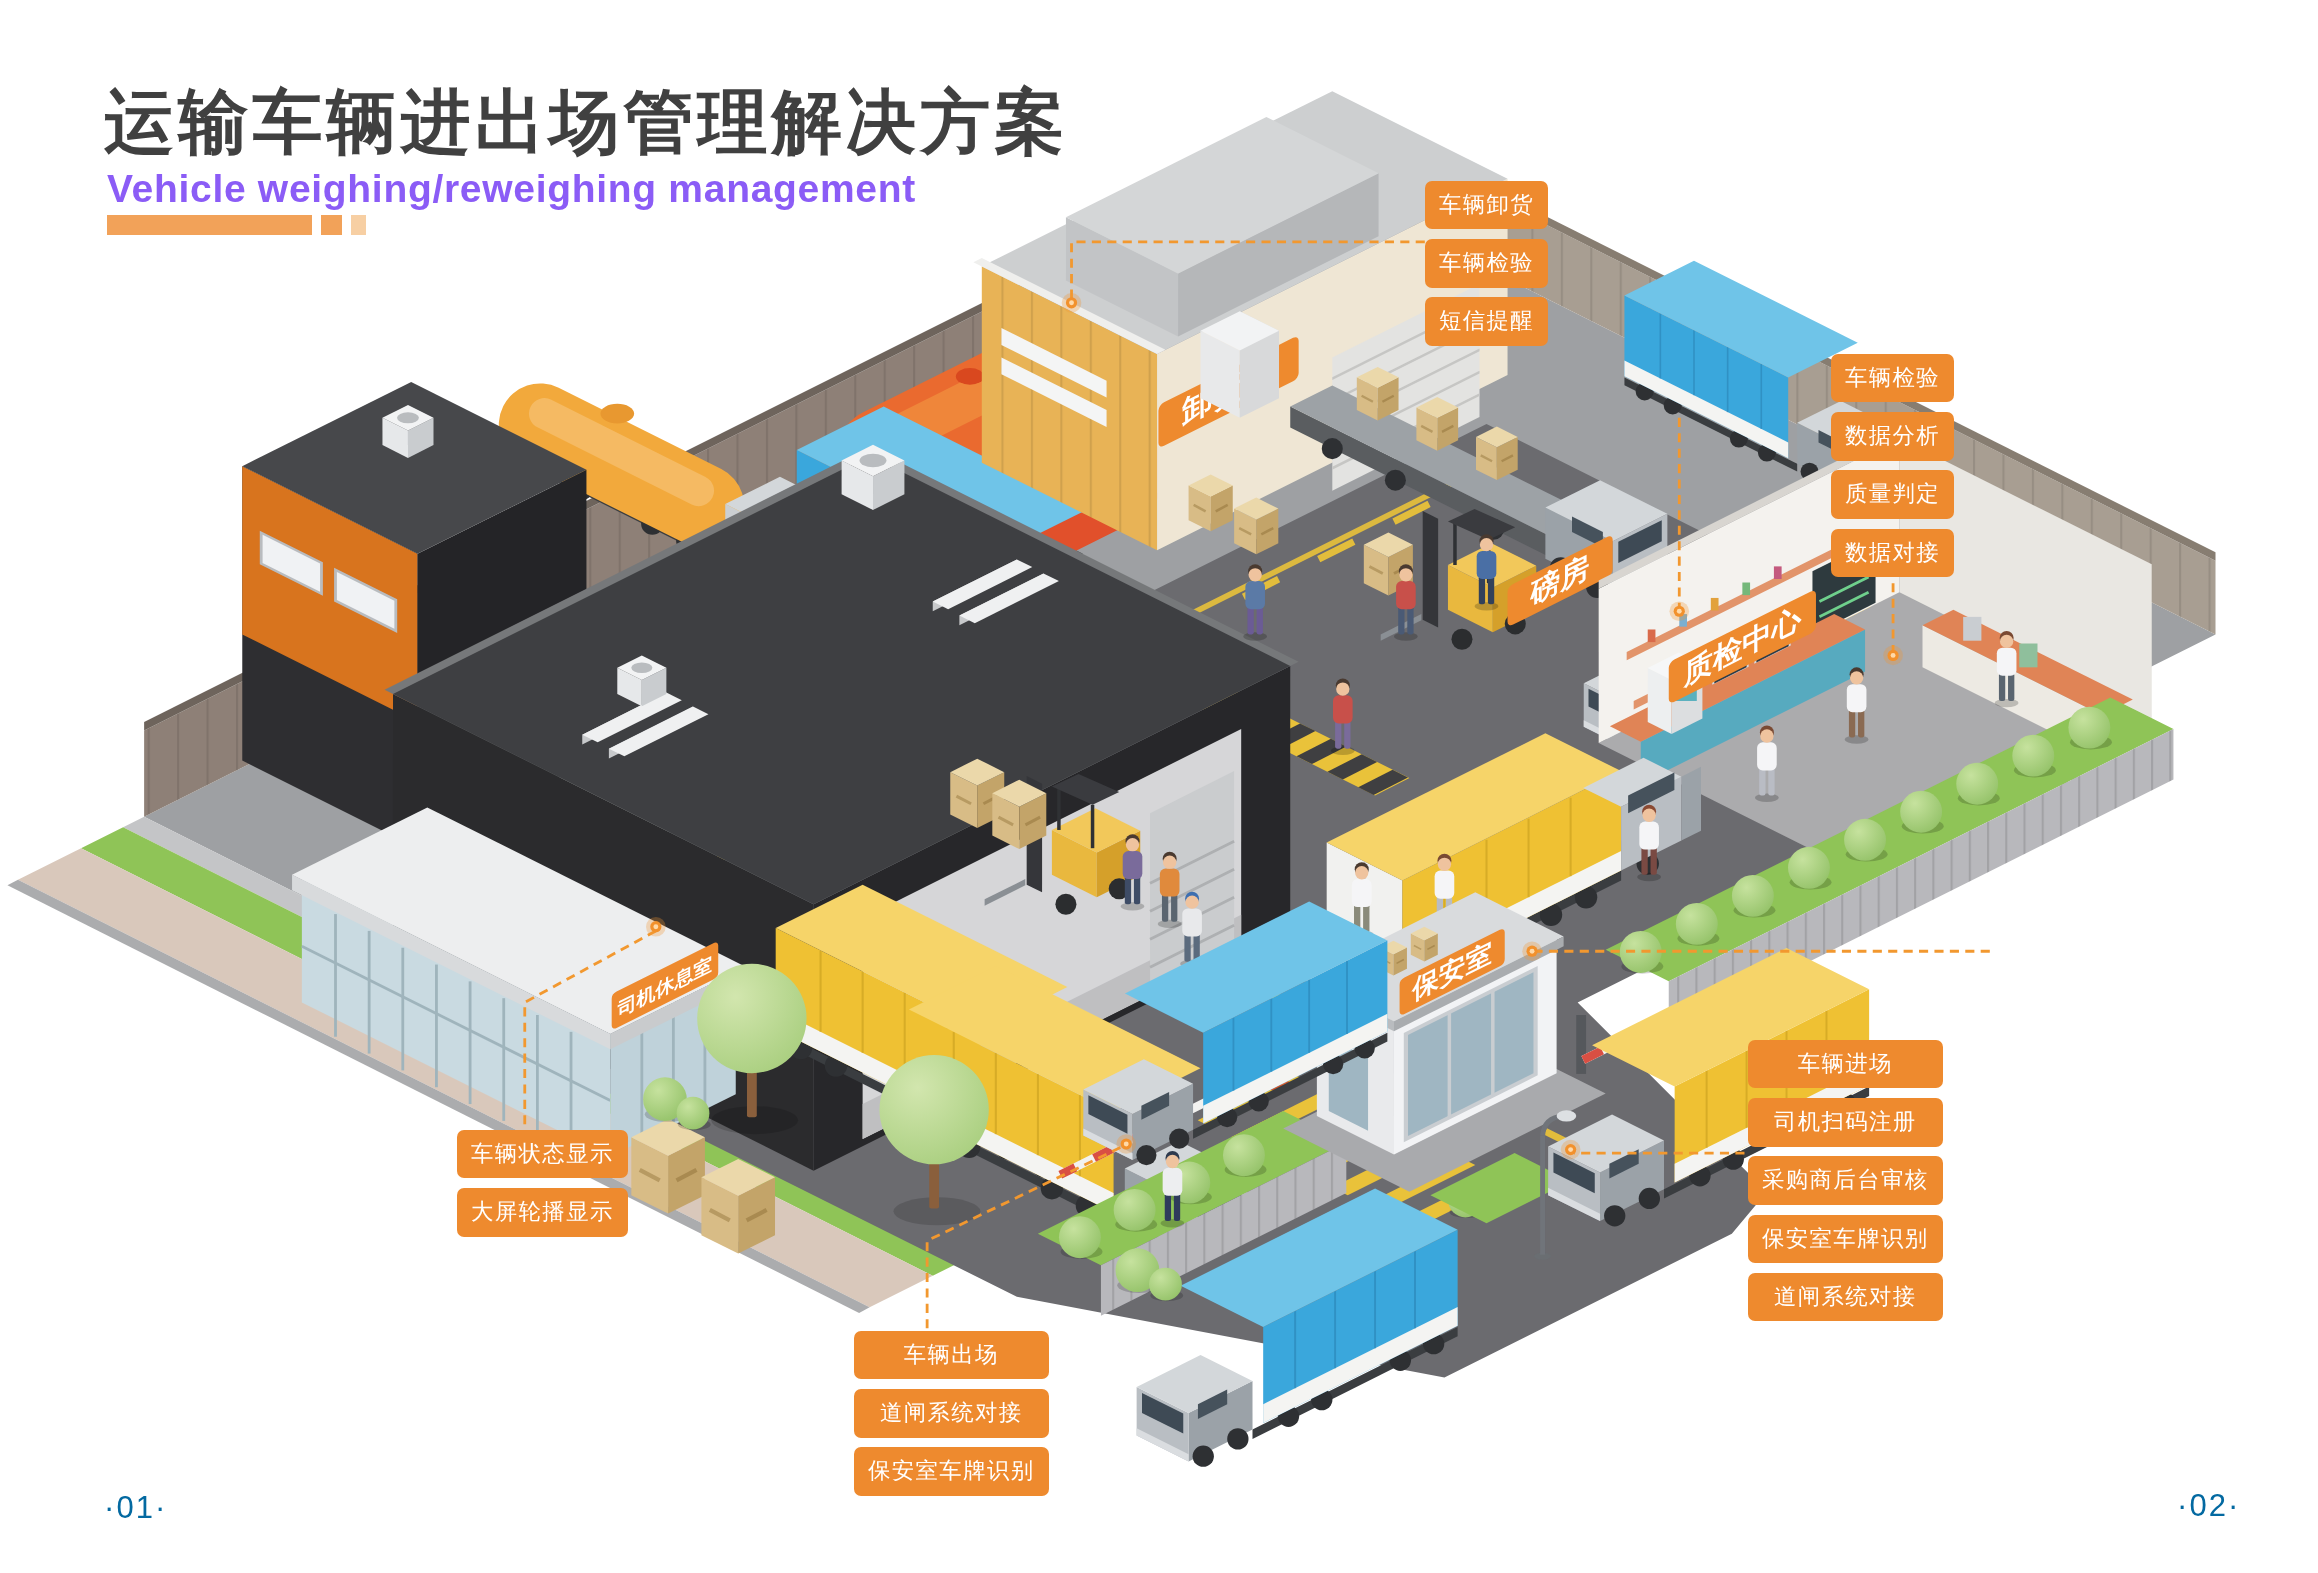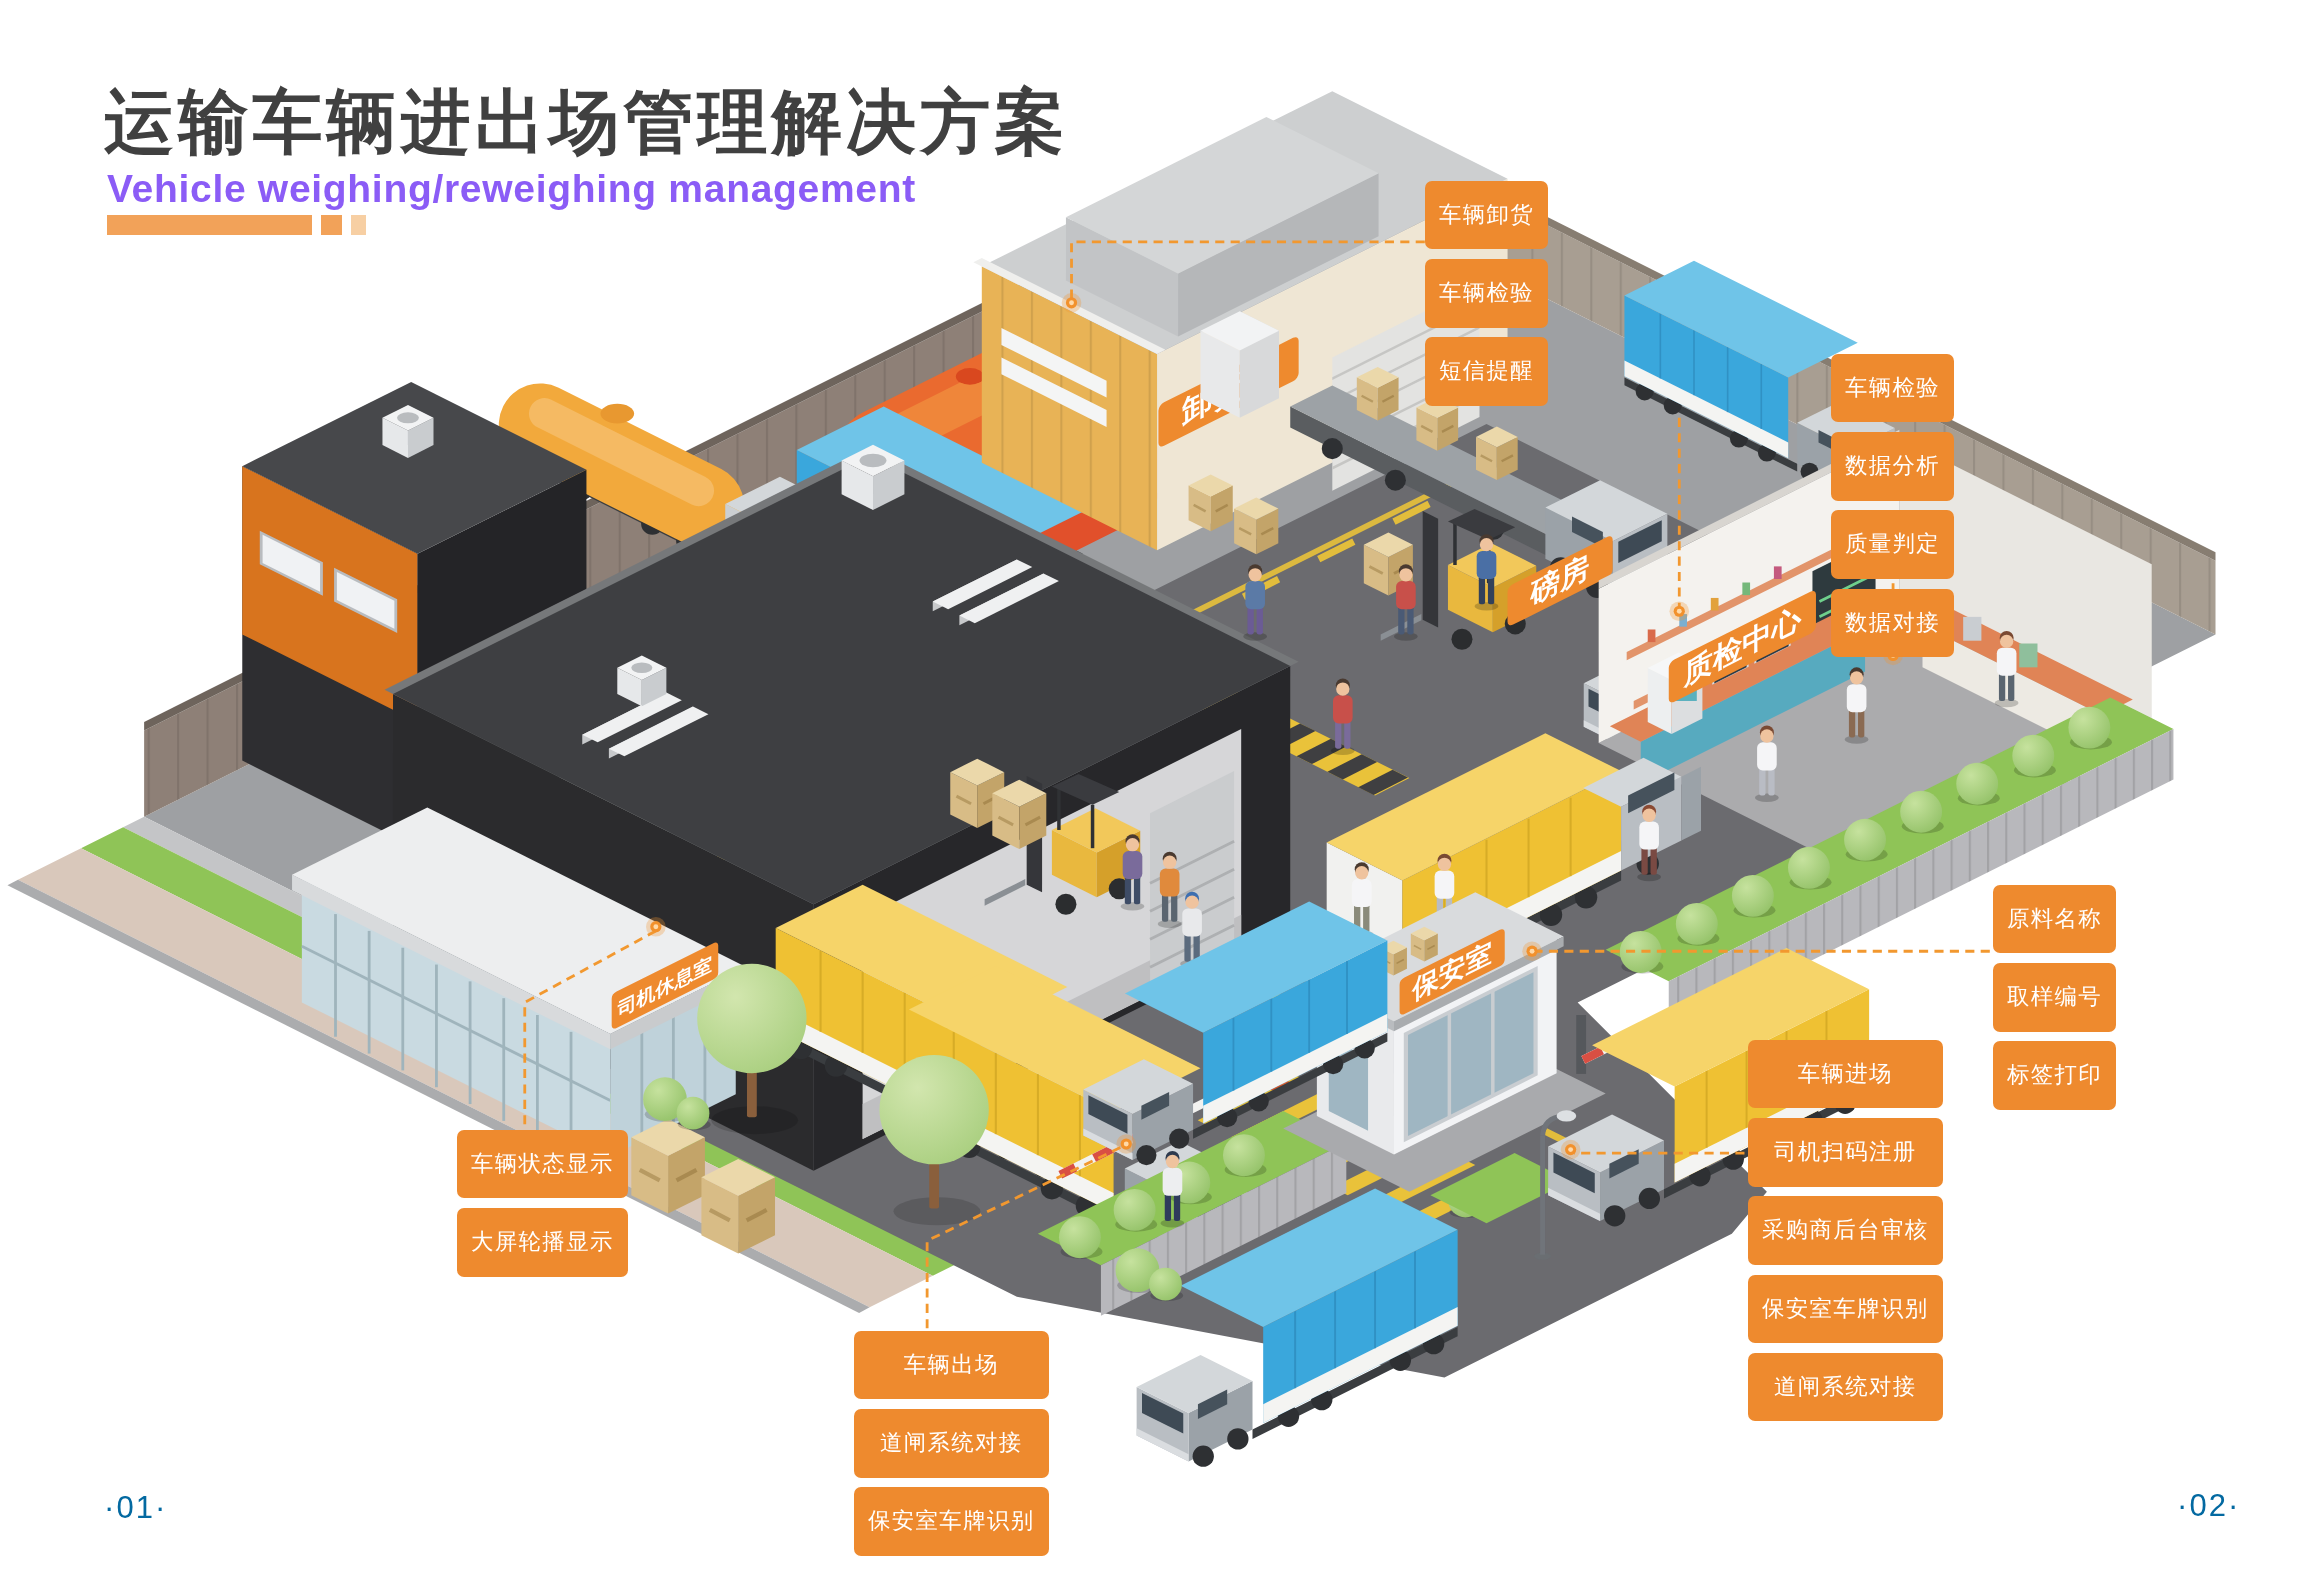--- a/index.html
+++ b/index.html
@@ -10,21 +10,21 @@
   .title{position:absolute;left:104px;top:76px;font-size:70px;font-weight:bold;
          color:#404040;letter-spacing:4.2px;white-space:nowrap;}
   .subtitle{position:absolute;left:107px;top:167px;font-size:39px;font-weight:bold;
             color:#8b5cf6;letter-spacing:0.7px;white-space:nowrap;}
   .rule{position:absolute;left:107px;top:215px;width:205px;height:19.6px;background:#F2A259;}
   .rule-sq1{position:absolute;left:321px;top:215px;width:21px;height:19.6px;background:#F2A259;}
   .rule-sq2{position:absolute;left:351px;top:215px;width:15.4px;height:19.6px;background:#F7CFA3;}
   .callouts{position:absolute;display:flex;flex-direction:column;gap:9.8px;
             width:max-content;align-items:stretch;}
   .co{background:var(--accent);color:#fff;font-size:22.4px;line-height:1;
-      padding:23px 14px;border-radius:7px;text-align:center;font-weight:500;
+      padding:13px 14px;border-radius:7px;text-align:center;font-weight:500;
       letter-spacing:1.4px;white-space:nowrap;}
   .pagenum{position:absolute;font-size:31px;color:#0369a1;letter-spacing:2.1px;font-weight:500;margin-top:18px;}
 </style>
 </head>
 <body>
 
 <div id="canvas" style="--accent: #EE8A2E;">
 
 <svg id="scene" width="2319" height="1573" viewBox="0 0 3307 2244">
   <defs>
@@ -593,25 +593,20 @@
 </div>
 
 
 <div class="callouts" style="left:1831px;top:354px">
   <div class="co">车辆检验</div>
   <div class="co">数据分析</div>
   <div class="co">质量判定</div>
   <div class="co">数据对接</div>
 </div>
 
-<div class="callouts" style="left:1993px;top:885px">
-  <div class="co">原料名称</div>
-  <div class="co">取样编号</div>
-  <div class="co">标签打印</div>
-</div>
 
 <div class="callouts" style="left:1748px;top:1040px">
   <div class="co">车辆进场</div>
   <div class="co">司机扫码注册</div>
   <div class="co">采购商后台审核</div>
   <div class="co">保安室车牌识别</div>
   <div class="co">道闸系统对接</div>
 </div>
 
 <div class="callouts" style="left:457px;top:1130px">

